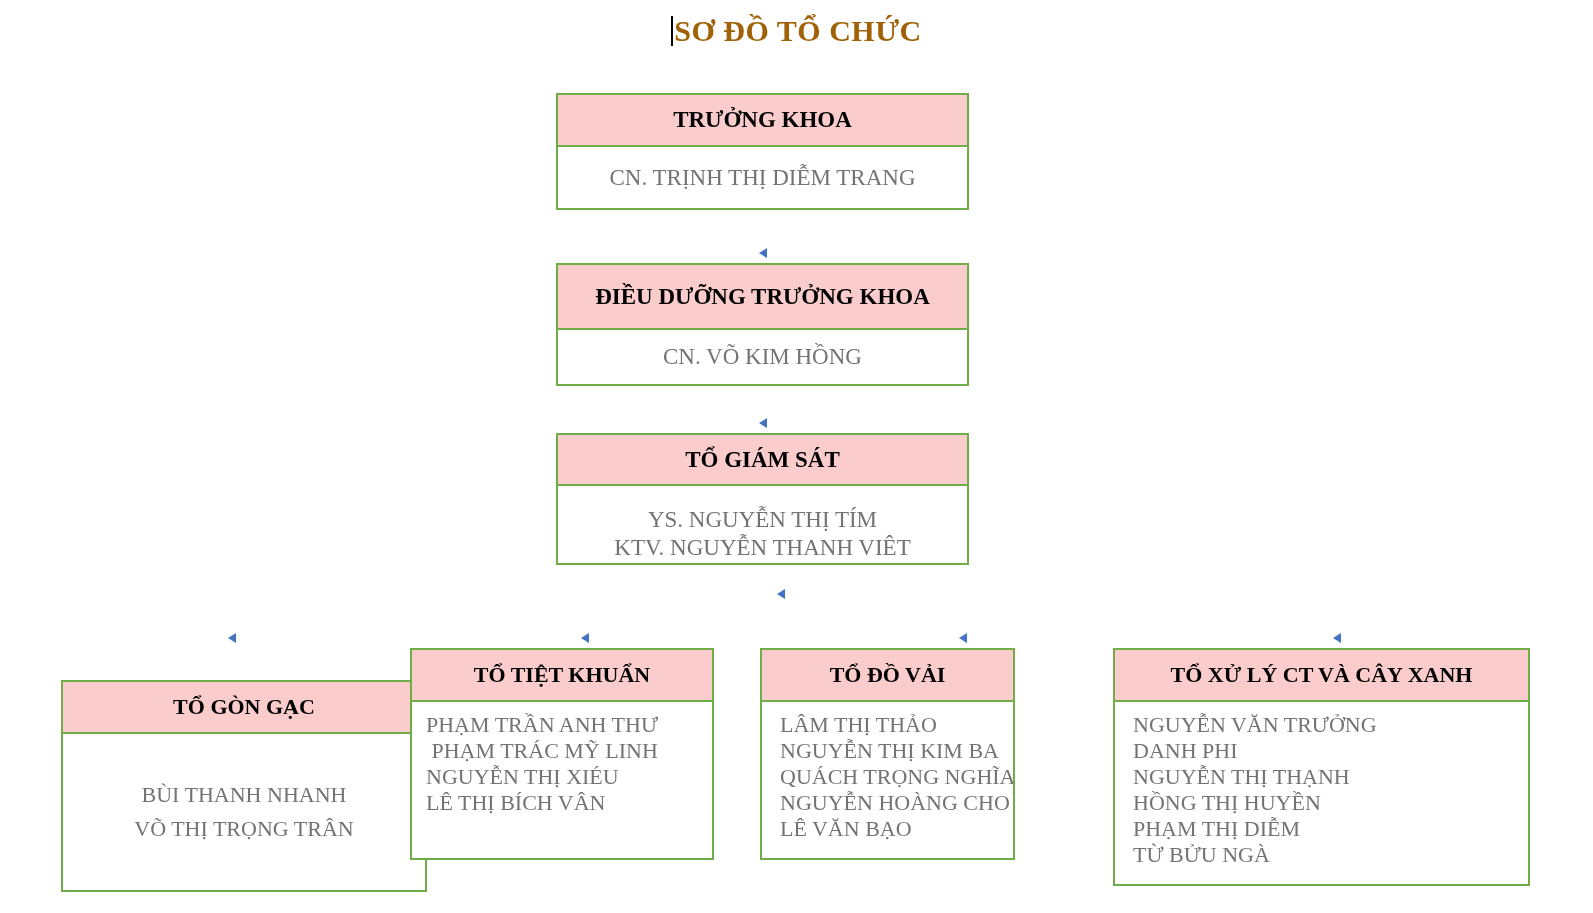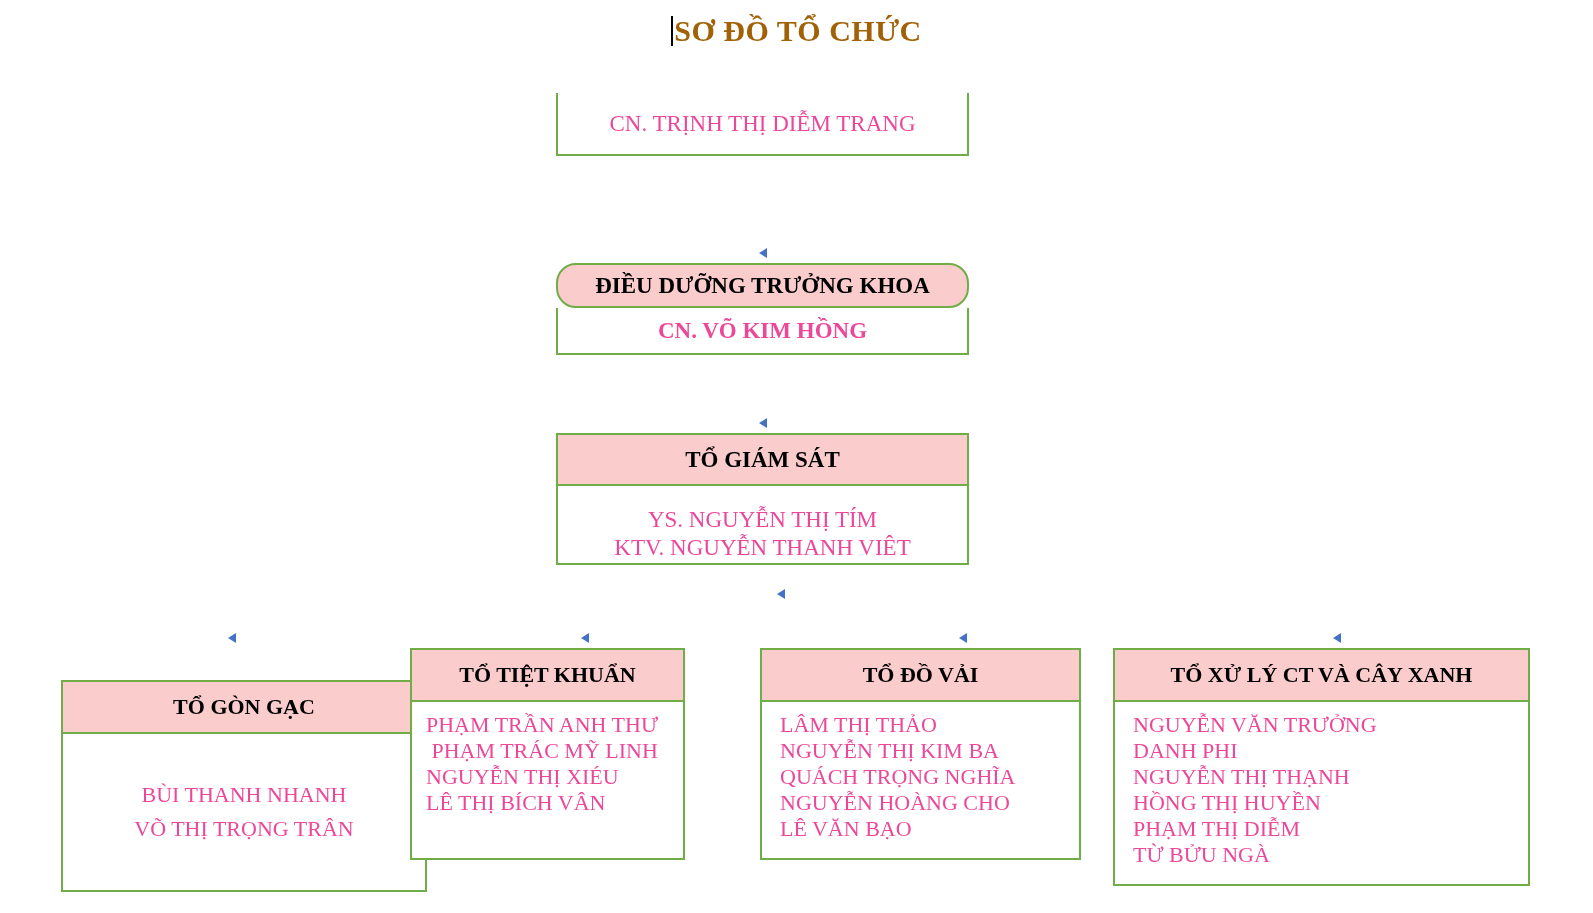--- a/index.html
+++ b/index.html
@@ -60,21 +60,21 @@
     display: flex;
     align-items: center;
     justify-content: center;
     white-space: nowrap;
   }
   .org-box .box-body {
     box-sizing: border-box;
     border: 2px solid #70AD47;
     border-top: none;
     background: #ffffff;
-    color: #ec4899;
+    color: #737373;
     overflow: hidden;
   }
   .box-body .name-line {
     white-space: pre;
     line-height: 1.18;
   }
 
   
   .body-center {
     display: flex;
@@ -91,36 +91,36 @@
     justify-content: flex-start;
     text-align: left;
   }
 
   
   #box-truong-khoa { left: 556px; top: 93px; width: 413px; }
   #box-truong-khoa .box-header { height: 54px; font-size: 23px; }
   #box-truong-khoa .box-body   { height: 63px; font-size: 23px; }
 
   #box-dieu-duong { left: 556px; top: 263px; width: 413px; }
-  #box-dieu-duong .box-header { height: 45px; font-size: 23px; border-radius: 20px; }
-  #box-dieu-duong .box-body   { height: 47px; font-size: 23px; font-weight: bold; }
+  #box-dieu-duong .box-header { height: 67px; font-size: 23px; }
+  #box-dieu-duong .box-body   { height: 56px; font-size: 23px; }
 
   #box-to-giam-sat { left: 556px; top: 433px; width: 413px; }
   #box-to-giam-sat .box-header { height: 53px; font-size: 23px; }
   #box-to-giam-sat .box-body   { height: 79px; font-size: 23px; padding-top: 18px; }
 
   #box-gon-gac { left: 61px; top: 680px; width: 366px; }
   #box-gon-gac .box-header { height: 54px; font-size: 22px; }
   #box-gon-gac .box-body   { height: 158px; font-size: 22px; gap: 8px; }
 
-  #box-tiet-khuan { left: 410px; top: 648px; width: 275px; }
+  #box-tiet-khuan { left: 410px; top: 648px; width: 304px; }
   #box-tiet-khuan .box-header { height: 54px; font-size: 22px; }
   #box-tiet-khuan .box-body   { height: 158px; font-size: 22px; padding: 10px 0 0 14px; }
 
-  #box-do-vai { left: 760px; top: 648px; width: 321px; }
+  #box-do-vai { left: 760px; top: 648px; width: 255px; }
   #box-do-vai .box-header { height: 54px; font-size: 22px; }
   #box-do-vai .box-body   { height: 158px; font-size: 22px; padding: 10px 0 0 18px; }
 
   #box-xu-ly-ct { left: 1113px; top: 648px; width: 417px; }
   #box-xu-ly-ct .box-header { height: 54px; font-size: 22px; }
   #box-xu-ly-ct .box-body   { height: 184px; font-size: 22px; padding: 10px 0 0 18px; }
 
   
   .connectors {
     position: absolute;
@@ -176,20 +176,21 @@
     </g>
     <g>
       <line x1="963" y1="601" x2="963" y2="638" stroke="url(#fadeV)" stroke-width="2.2" marker-end="url(#arrowhead)"></line>
     </g>
     <g>
       <line x1="1337" y1="601" x2="1337" y2="638" stroke="url(#fadeV)" stroke-width="2.2" marker-end="url(#arrowhead)"></line>
     </g>
   </svg>
 
   <div class="org-box" id="box-truong-khoa">
+    <div class="box-header">TRƯỞNG KHOA</div>
     <div class="box-body body-center">
       <div class="name-line">CN. TRỊNH THỊ DIỄM TRANG</div>
     </div>
   </div>
 
   <div class="org-box" id="box-dieu-duong">
     <div class="box-header">ĐIỀU DƯỠNG TRƯỞNG KHOA</div>
     <div class="box-body body-center">
       <div class="name-line">CN. VÕ KIM HỒNG</div>
     </div>

